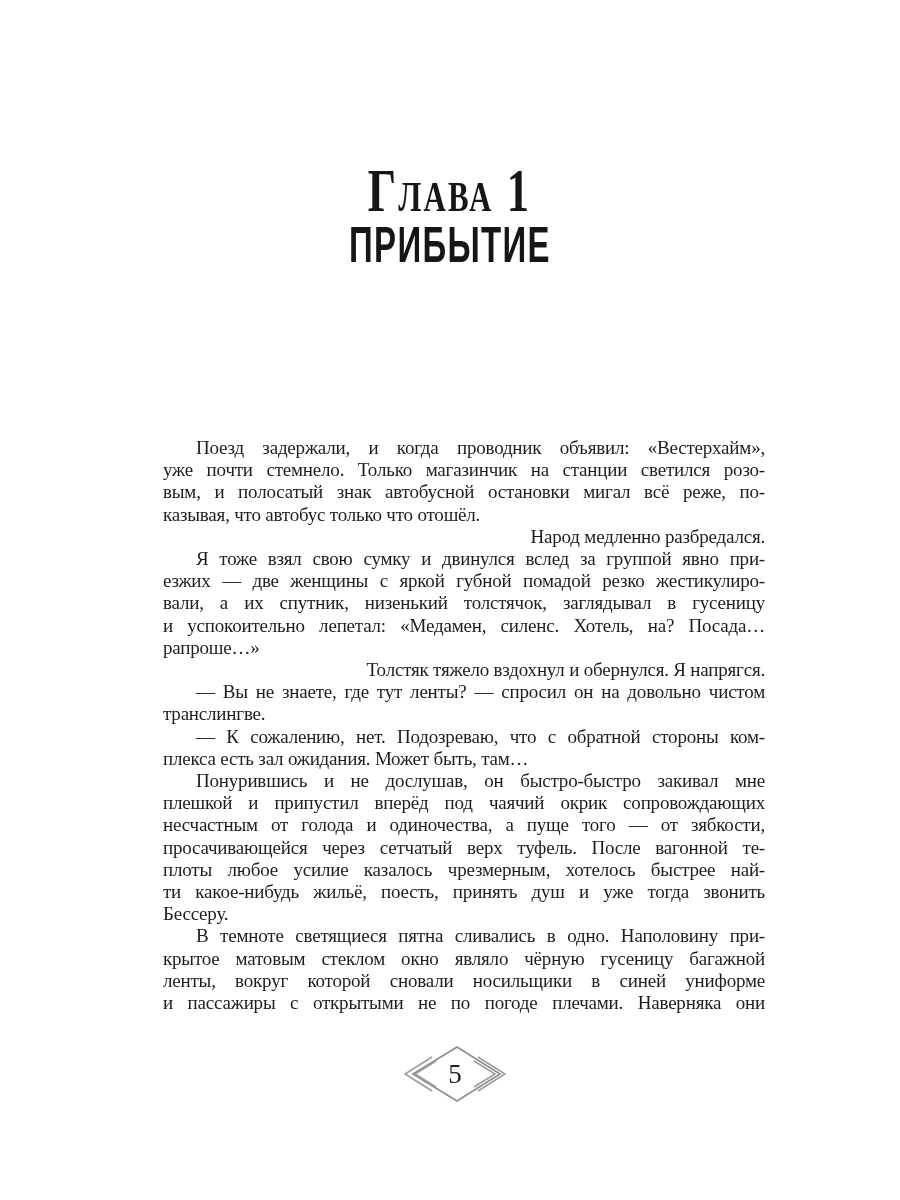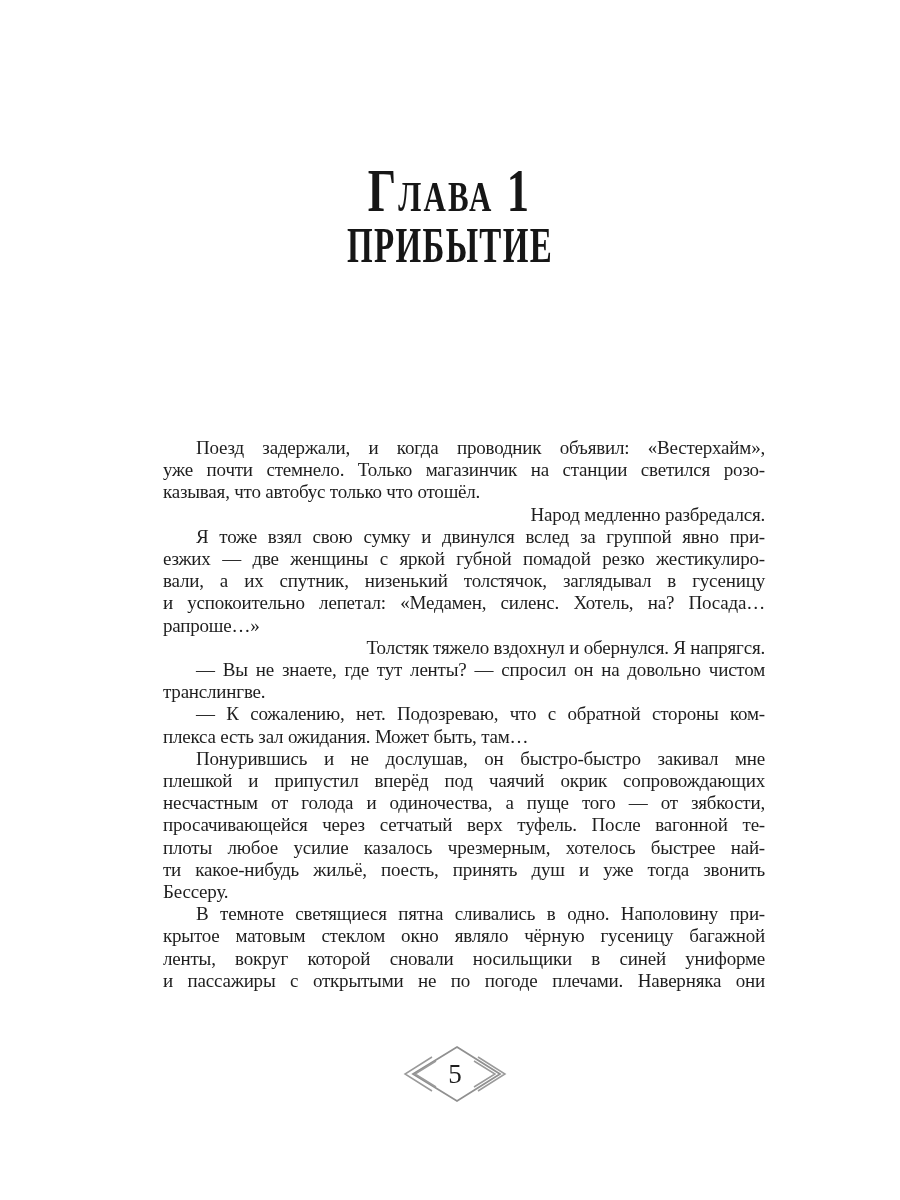--- a/index.html
+++ b/index.html
@@ -34,21 +34,21 @@
     transform-origin: 50% 50%;
     letter-spacing: 3px;
     white-space: nowrap;
   }
   .chapter-title-row {
     position: absolute;
     top: 220px;
     left: 0;
     width: 100%;
     text-align: center;
-    font-family: Liberation Serif, serif;
+    font-family: Liberation Sans, sans-serif;
     font-weight: 700;
     font-size: 50px;
     line-height: 50px;
     color: var(--title-color, #161616);
   }
   .chapter-title {
     display: inline-block;
     transform: scaleX(0.66);
     transform-origin: 50% 50%;
     letter-spacing: 2px;
@@ -101,20 +101,21 @@
     </div>
     <div class="chapter-title-row">
       <span class="chapter-title">ПРИБЫТИЕ</span>
     </div>
   </header>
 
   <main id="body-text" class="body-text">
       <div class="para">
         <div class="line first just">Поезд задержали, и когда проводник объявил: «Вестерхайм»,</div>
         <div class="line just">уже почти стемнело. Только магазинчик на станции светился розо-</div>
+        <div class="line just">вым, и полосатый знак автобусной остановки мигал всё реже, по-</div>
         <div class="line">казывая, что автобус только что отошёл.</div>
       </div>
       <div class="para">
         <div class="line first">Народ медленно разбредался.</div>
       </div>
       <div class="para">
         <div class="line first just">Я тоже взял свою сумку и двинулся вслед за группой явно при-</div>
         <div class="line just">езжих — две женщины с яркой губной помадой резко жестикулиро-</div>
         <div class="line just">вали, а их спутник, низенький толстячок, заглядывал в гусеницу</div>
         <div class="line just">и успокоительно лепетал: «Медамен, силенс. Хотель, на? Посада…</div>

